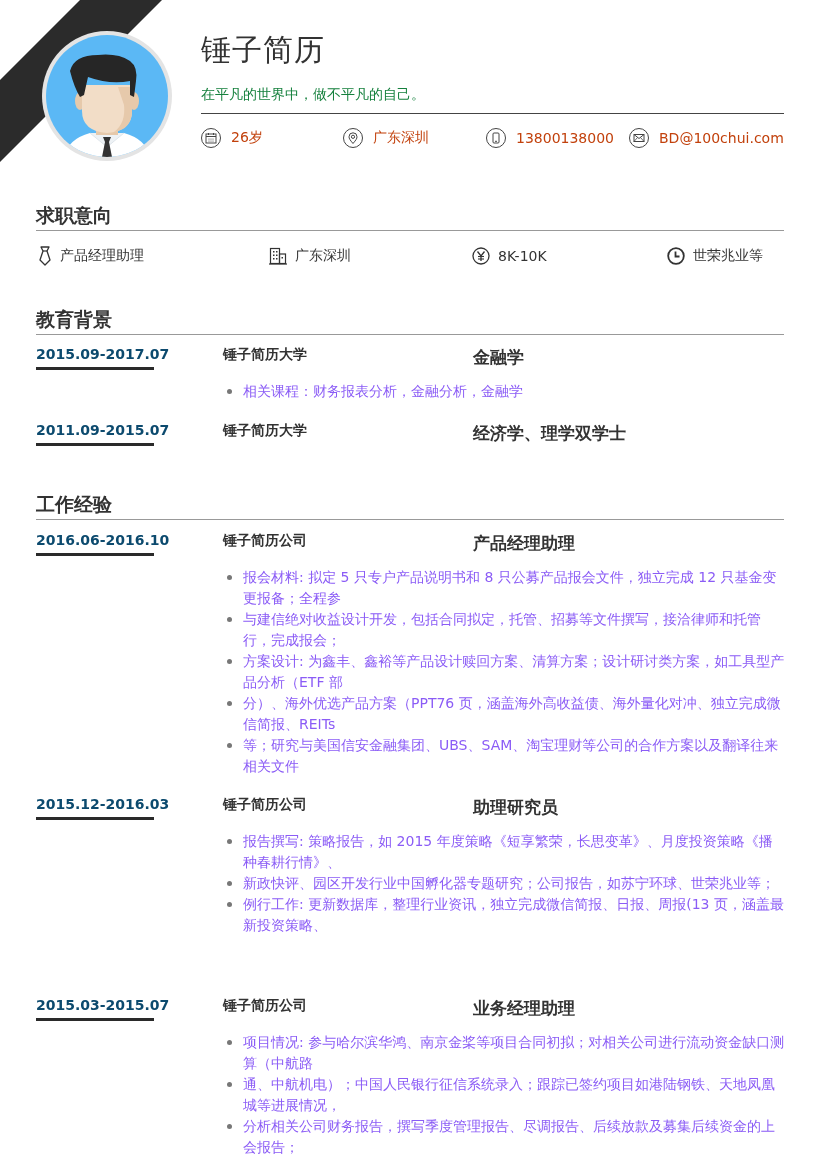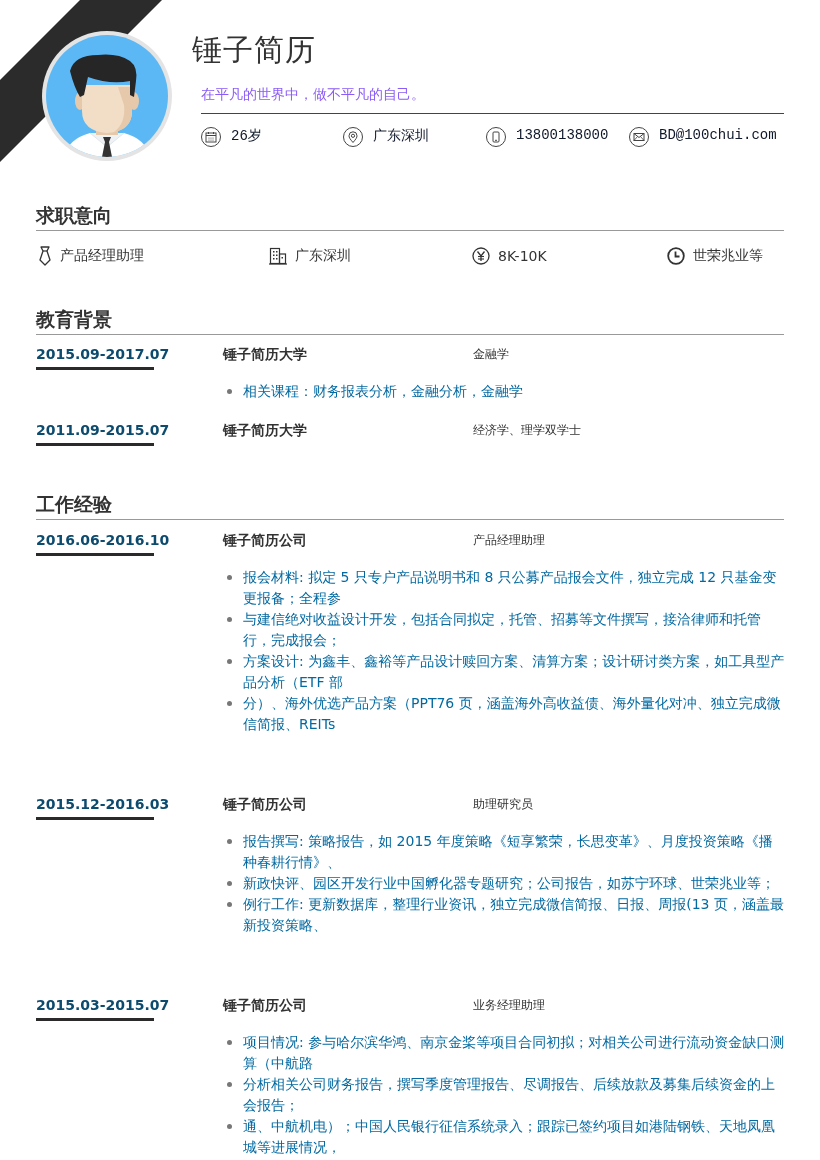--- a/index.html
+++ b/index.html
@@ -4,42 +4,42 @@
 <style>
   * { margin: 0; padding: 0; box-sizing: border-box; }
   html, body { width: 820px; height: 1160px; overflow: hidden; background: #ffffff; }
   body { position: relative; font-family: "DejaVu Sans", "Liberation Sans", sans-serif; color: #333; }
 
   .stripe { position: absolute; left: 0; top: 0; width: 170px; height: 170px; }
   .avatar { position: absolute; left: 42px; top: 31px; width: 130px; height: 130px; border-radius: 50%;
             background: #e4e4e4; padding: 4px; }
   .avatar svg { display: block; width: 122px; height: 122px; border-radius: 50%; }
 
-  .name { position: absolute; left: 192px; top: 30px; font-size: 30px; color: #333; font-weight: normal; letter-spacing: 1px; }
-  .motto { position: absolute; left: 201px; top: 86px; font-size: 14px; color: #8b5cf6; }
+  .name { position: absolute; left: 201px; top: 30px; font-size: 30px; color: #333; font-weight: normal; letter-spacing: 1px; }
+  .motto { position: absolute; left: 201px; top: 86px; font-size: 14px; color: #15803d; }
   .header-line { position: absolute; left: 201px; top: 113px; width: 583px; height: 1px; background: #444; }
 
   .info-row { position: absolute; top: 127px; left: 201px; width: 590px; height: 22px; }
-  .info-item { position: absolute; top: 0; display: flex; align-items: flex-start; height: 22px; font-size: 14px; color: #0f172a; font-family: Liberation Mono, monospace; }
+  .info-item { position: absolute; top: 0; display: flex; align-items: center; height: 22px; font-size: 14px; color: #c2410c; }
   .circ-icon { width: 20px; height: 20px; border: 1.3px solid #444; border-radius: 50%; display: flex; align-items: center; justify-content: center; margin-right: 10px; }
   .circ-icon svg { width: 12px; height: 12px; }
 
   .section-title { position: absolute; left: 36px; font-size: 19px; font-weight: bold; color: #333; }
   .section-line { position: absolute; left: 36px; width: 748px; height: 1px; background: #999; }
 
   .intent-item { position: absolute; top: 245px; display: flex; align-items: center; font-size: 14px; color: #333; height: 22px; }
   .intent-item svg { margin-right: 8px; }
 
   .date { position: absolute; left: 36px; font-size: 14px; font-weight: bold; color: #0c4a6e; }
   .date-bar { position: absolute; left: 36px; width: 118px; height: 3px; background: #2a2a2a; }
   .org { position: absolute; left: 223px; font-size: 14px; font-weight: bold; color: #333; }
-  .role { position: absolute; left: 473px; font-size: 12px; font-weight: normal; color: #333; }
+  .role { position: absolute; left: 473px; font-size: 17px; font-weight: bold; color: #333; }
 
   .bullets { position: absolute; left: 225px; width: 560px; list-style: none; }
-  .bullets li { position: relative; padding-left: 18px; font-size: 14px; line-height: 21px; color: #0369a1; }
+  .bullets li { position: relative; padding-left: 18px; font-size: 14px; line-height: 21px; color: #8b5cf6; }
   .bullets li::before { content: ""; position: absolute; left: 2px; top: 8px; width: 5px; height: 5px; border-radius: 50%; background: #777; }
 </style>
 </head>
 <body>
 
 <svg class="stripe" viewBox="0 0 170 170">
   <polygon points="80,0 162,0 0,162 0,80" fill="#2b2b2b"></polygon>
 </svg>
 
 <div class="avatar">
@@ -186,20 +186,21 @@
 <div>
   <div class="date" style="top:532px">2016.06-2016.10</div>
   <div class="date-bar" style="top:553px"></div>
   <div class="org" style="top:532px">锤子简历公司</div>
   <div class="role" style="top:532px">产品经理助理</div>
   <ul class="bullets" style="top:567px">
     <li>报会材料: 拟定 5 只专户产品说明书和 8 只公募产品报会文件，独立完成 12 只基金变更报备；全程参</li>
     <li>与建信绝对收益设计开发，包括合同拟定，托管、招募等文件撰写，接洽律师和托管行，完成报会；</li>
     <li>方案设计: 为鑫丰、鑫裕等产品设计赎回方案、清算方案；设计研讨类方案，如工具型产品分析（ETF 部</li>
     <li>分）、海外优选产品方案（PPT76 页，涵盖海外高收益债、海外量化对冲、独立完成微信简报、REITs</li>
+    <li>等；研究与美国信安金融集团、UBS、SAM、淘宝理财等公司的合作方案以及翻译往来相关文件</li>
   </ul>
 </div>
 
 <div>
   <div class="date" style="top:796px">2015.12-2016.03</div>
   <div class="date-bar" style="top:817px"></div>
   <div class="org" style="top:796px">锤子简历公司</div>
   <div class="role" style="top:796px">助理研究员</div>
   <ul class="bullets" style="top:831px">
     <li>报告撰写: 策略报告，如 2015 年度策略《短享繁荣，长思变革》、月度投资策略《播种春耕行情》、</li>
@@ -208,16 +209,16 @@
   </ul>
 </div>
 
 <div>
   <div class="date" style="top:997px">2015.03-2015.07</div>
   <div class="date-bar" style="top:1018px"></div>
   <div class="org" style="top:997px">锤子简历公司</div>
   <div class="role" style="top:997px">业务经理助理</div>
   <ul class="bullets" style="top:1032px">
     <li>项目情况: 参与哈尔滨华鸿、南京金桨等项目合同初拟；对相关公司进行流动资金缺口测算（中航路</li>
+    <li>通、中航机电）；中国人民银行征信系统录入；跟踪已签约项目如港陆钢铁、天地凤凰城等进展情况，</li>
     <li>分析相关公司财务报告，撰写季度管理报告、尽调报告、后续放款及募集后续资金的上会报告；</li>
-    <li>通、中航机电）；中国人民银行征信系统录入；跟踪已签约项目如港陆钢铁、天地凤凰城等进展情况，</li>
   </ul>
 </div>
 
 </body></html>

